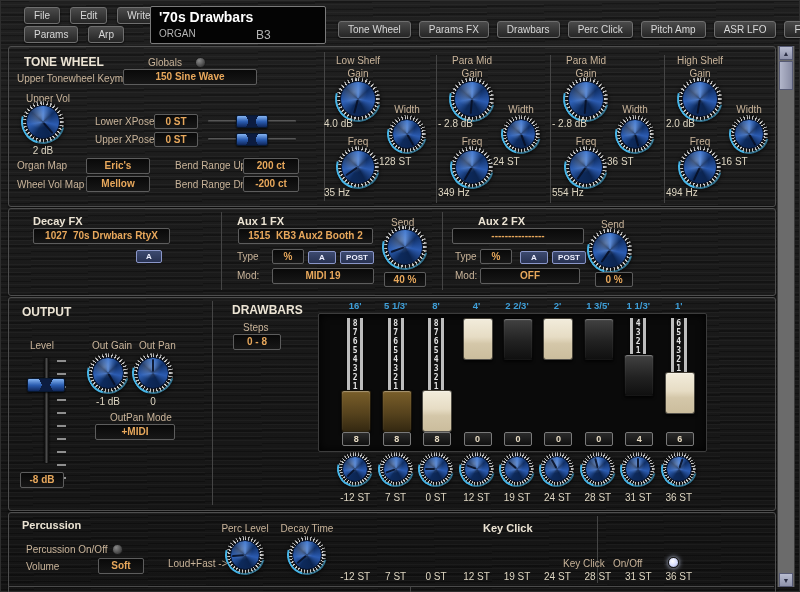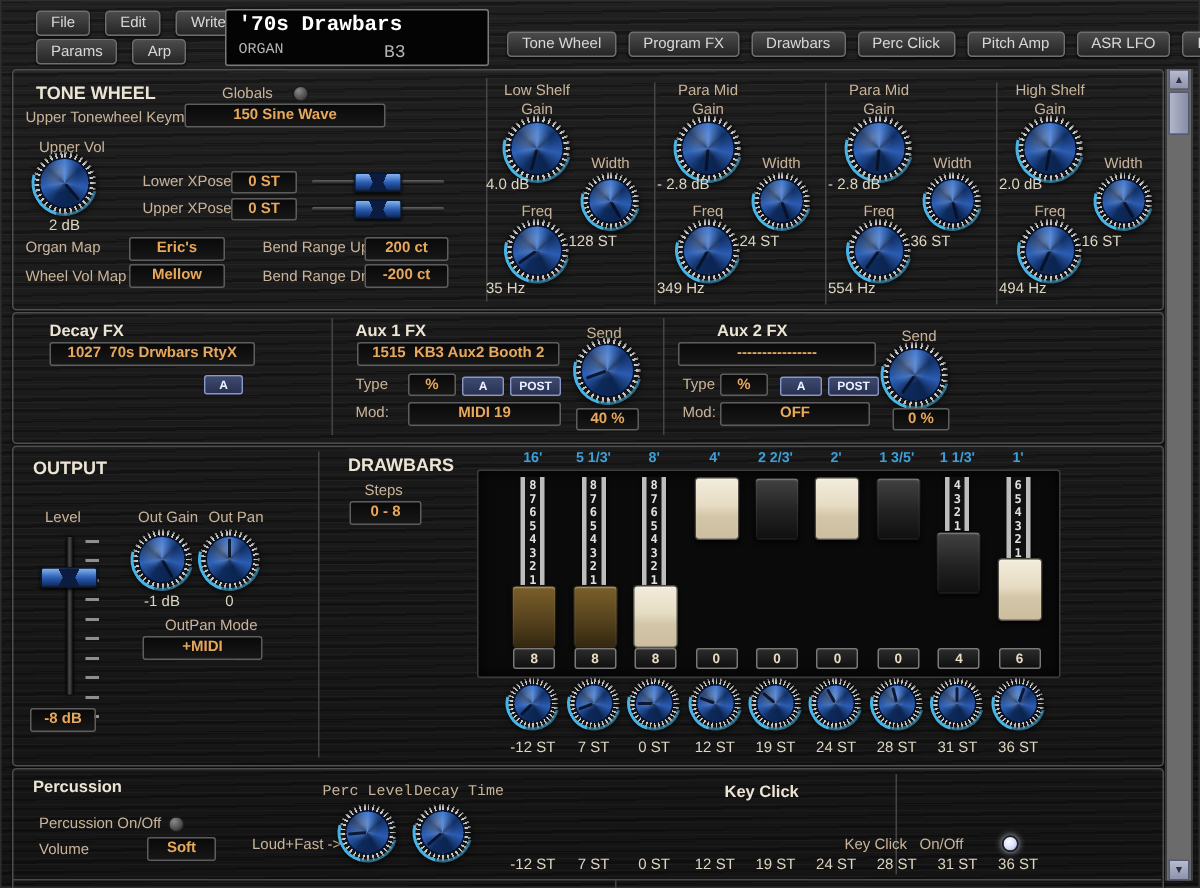--- a/index.html
+++ b/index.html
@@ -3,21 +3,21 @@
 <meta charset="utf-8">
 <style>
   html,body{margin:0;padding:0;background:#0c0c0c;}
   #app{position:relative;width:800px;height:592px;overflow:hidden;
        font-family:"Liberation Sans",sans-serif;
        background:
          repeating-linear-gradient(180deg, rgba(255,255,255,.03) 0 1px, rgba(0,0,0,0) 1px 4px),
          repeating-linear-gradient(179deg, rgba(0,0,0,.28) 0 2px, rgba(0,0,0,0) 2px 7px),
          linear-gradient(180deg,#202020,#141414);
        box-shadow:inset 0 0 0 1px #2e2e2e;}
-  .abs{position:absolute;font-family:Liberation Mono, monospace;}
+  .abs{position:absolute;}
   .sect{position:absolute;border:1px solid #4e4e4e;border-radius:3px;
         box-shadow:inset 0 1px 0 rgba(255,255,255,.05), 0 1px 2px rgba(0,0,0,.6);}
   .vline{position:absolute;width:1px;background:#454545;}
   .hline{position:absolute;height:1px;background:#4a4a4a;}
   .hd{position:absolute;color:var(--heading-white,#ece4d4);font-weight:bold;font-size:12px;white-space:nowrap;}
   .hd2{font-size:11px;}
   .lb{position:absolute;color:var(--label-tan,#c9b49a);font-size:10px;white-space:nowrap;}
   .ro{color:var(--readout-white,#ded6c2);font-size:10px;white-space:nowrap;}
   .roabs{position:absolute;text-align:center;}
   .vbox{position:absolute;background:linear-gradient(180deg,#090909,#171717);
@@ -129,21 +129,21 @@
   <div class="titlebox" style="left:150px;top:6px;width:174px;height:36px">
     <div class="abs" style="left:8px;top:2px;color:#ffffff;font-weight:bold;font-size:14px;white-space:nowrap">'70s Drawbars</div>
     <div class="abs" style="left:8px;top:21px;color:#b4b4b4;font-size:10px">ORGAN</div>
     <div class="abs" style="left:105px;top:21px;color:#b4b4b4;font-size:12px">B3</div>
   </div>
 
   <div class="tabsrow" style="left:338px;top:21px">
 
       <div class="btn">Tone Wheel</div>
 
-      <div class="btn">Program FX</div>
+      <div class="btn">Params FX</div>
 
       <div class="btn">Drawbars</div>
 
       <div class="btn">Perc Click</div>
 
       <div class="btn">Pitch Amp</div>
 
       <div class="btn">ASR LFO</div>
 
       <div class="btn">Functions</div>
@@ -556,21 +556,21 @@
   <div class="vbox" style="left:98px;top:558px;width:44px;height:14px;line-height:14px">Soft</div>
   <div class="lb" style="left:168px;top:558px">Loud+Fast -&gt;</div>
 
   <div class="abs" style="left:214px;top:523px;display:flex">
 
       <div style="position:relative;width:62px;text-align:center">
         <div class="lb" style="position:static;display:block">Perc Level</div>
         <div class="knob kin k38" style="margin-top:2px"><span class="kring"></span><span class="karc"></span><span class="kface"></span><span class="kptr" style="transform:rotate(265deg)"></span></div>
       </div>
 
-      <div style="position:relative;width:62px;">
+      <div style="position:relative;width:62px;text-align:center">
         <div class="lb" style="position:static;display:block">Decay Time</div>
         <div class="knob kin k38" style="margin-top:2px"><span class="kring"></span><span class="karc"></span><span class="kface"></span><span class="kptr" style="transform:rotate(230deg)"></span></div>
       </div>
 
 
   </div>
 
   <div class="vline" style="left:597px;top:516px;height:67px"></div>
   <div class="hd hd2" style="left:483px;top:522px">Key Click</div>
   <div class="lb" style="left:563px;top:558px;white-space:pre">Key Click   On/Off</div>

